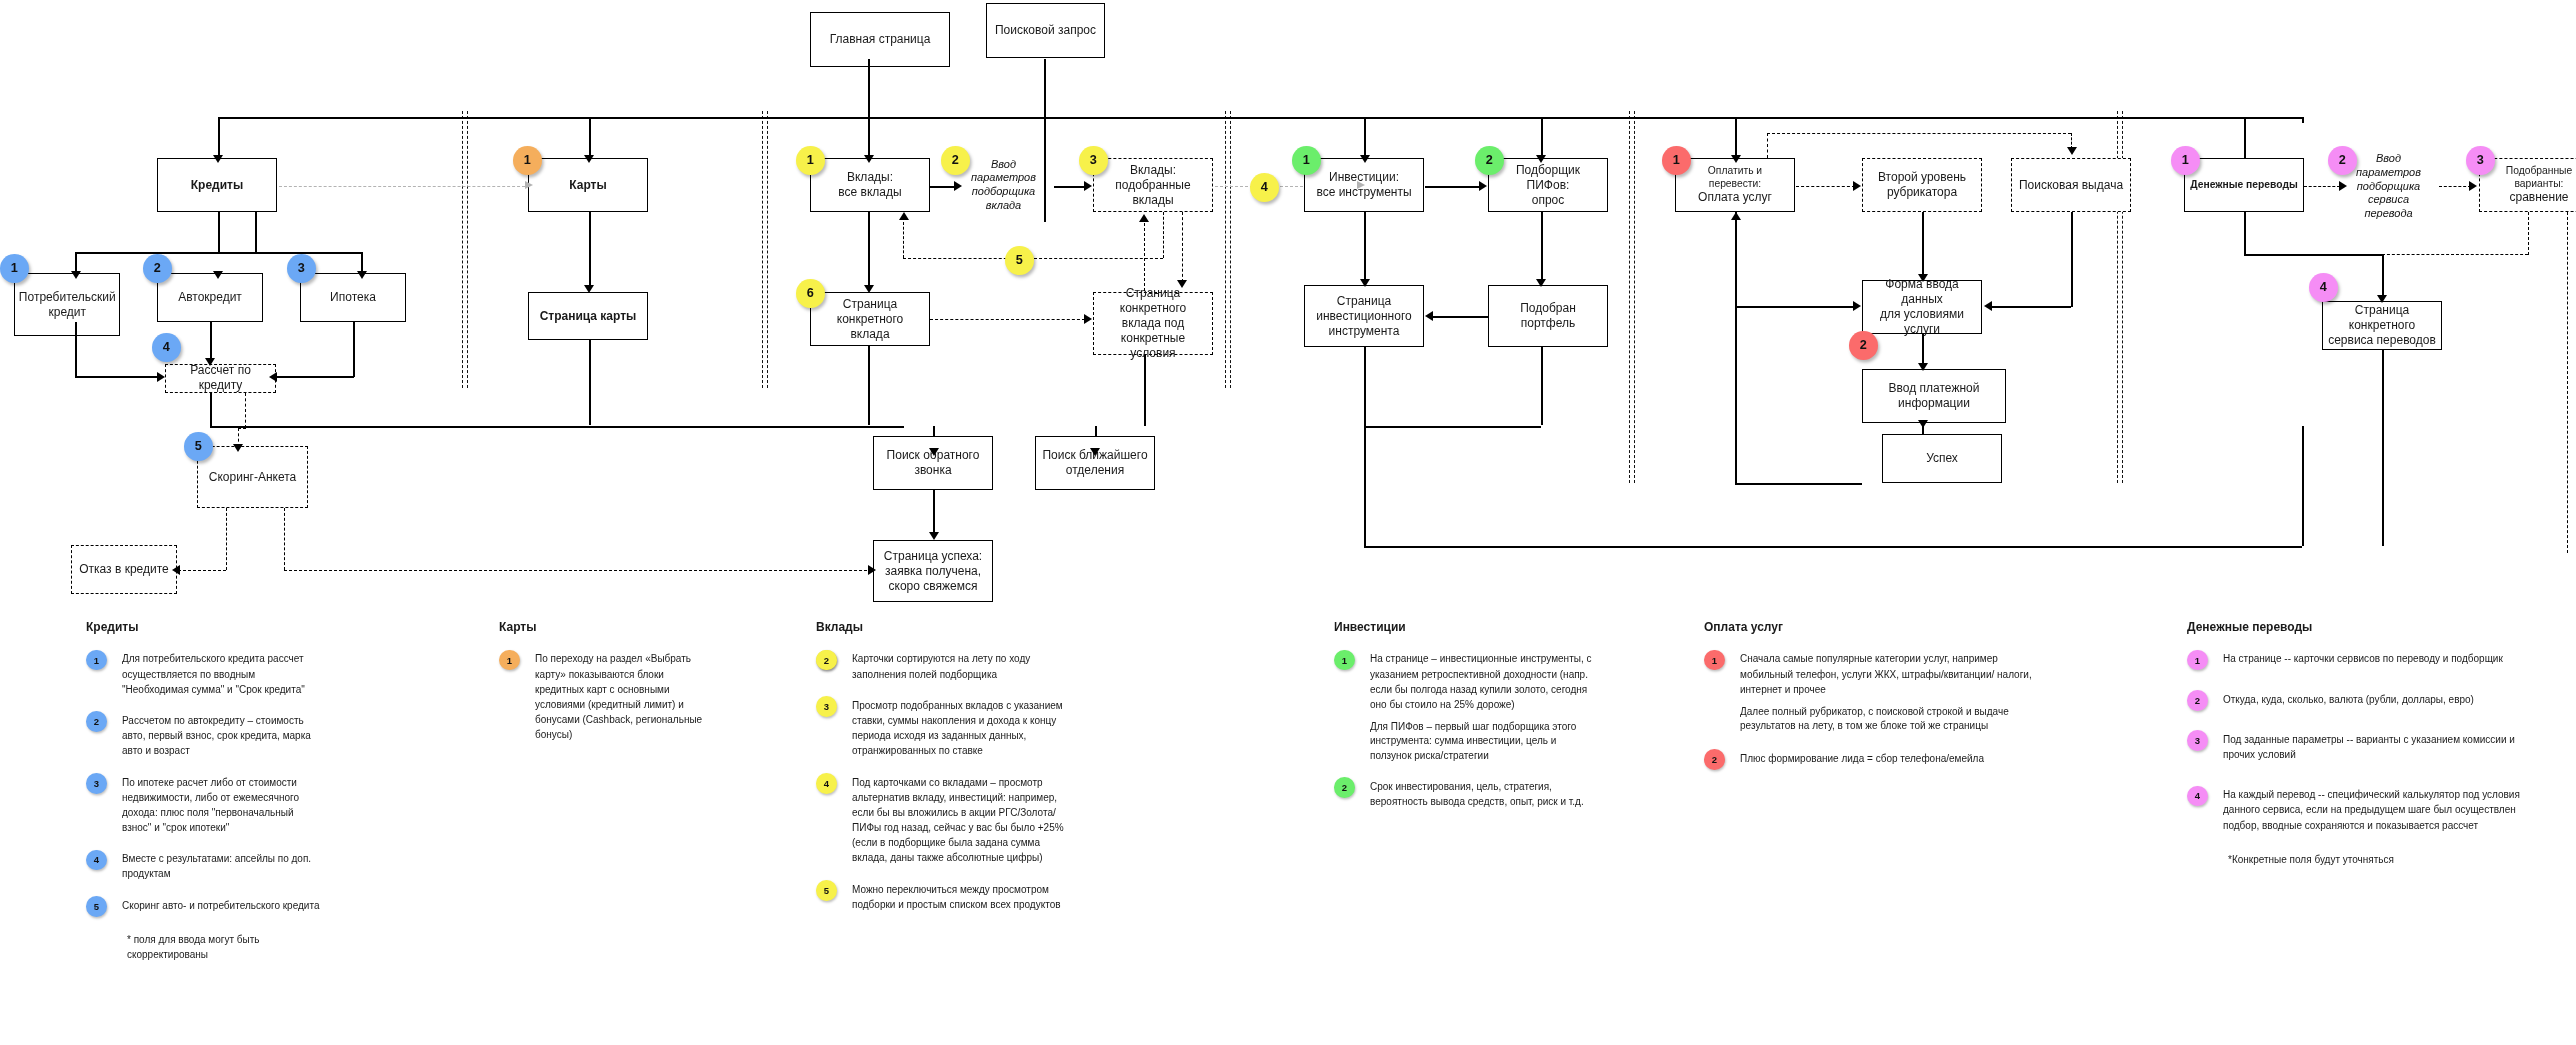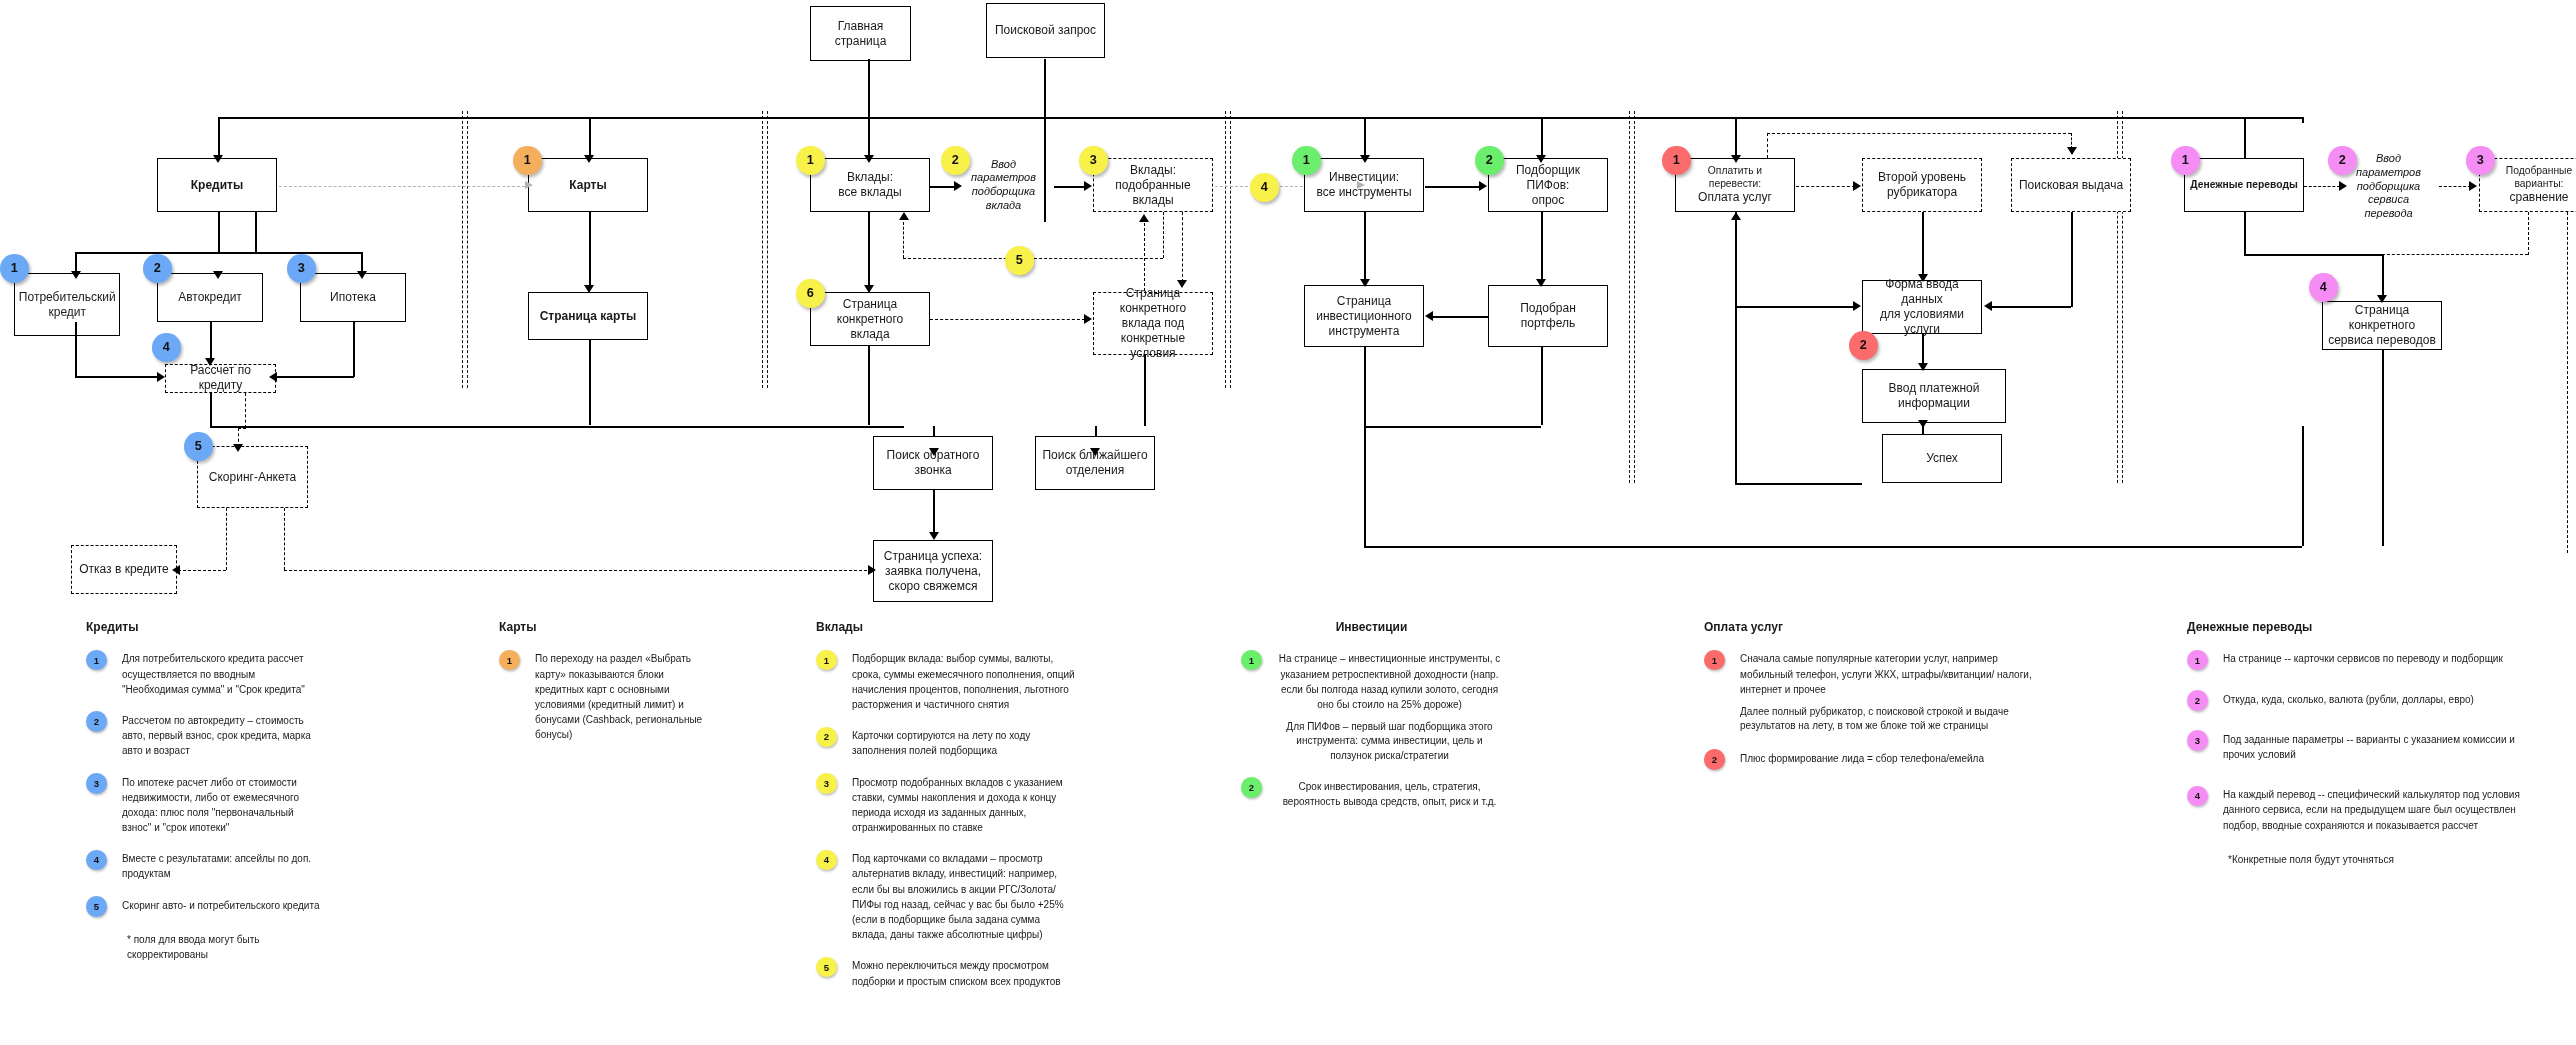--- a/index.html
+++ b/index.html
@@ -71,21 +71,21 @@
   <div class="lane-sep b" style="left:462px;top:111px;height:277px;"></div>
   <div class="lane-sep" style="left:762px;top:111px;height:277px;"></div>
   <div class="lane-sep b" style="left:762px;top:111px;height:277px;"></div>
   <div class="lane-sep" style="left:1225px;top:111px;height:277px;"></div>
   <div class="lane-sep b" style="left:1225px;top:111px;height:277px;"></div>
   <div class="lane-sep" style="left:1629px;top:111px;height:372px;"></div>
   <div class="lane-sep b" style="left:1629px;top:111px;height:372px;"></div>
   <div class="lane-sep" style="left:2117px;top:111px;height:372px;"></div>
   <div class="lane-sep b" style="left:2117px;top:111px;height:372px;"></div>
 
-  <div class="node" style="left:810px;top:6px;width:101px;height:55px;">
+  <div class="node" style="left:810px;top:12px;width:140px;height:55px;">
     <span class="l1">Главная страница</span>
   </div>
   <div class="node" style="left:986px;top:3.2px;width:119px;height:55px;">
     <span class="l1">Поисковой запрос</span>
   </div>
 
   <div class="ln v" style="left:868px;top:59px;height:60px;"></div>
   <div class="ln h" style="left:218px;top:117px;width:2084px;"></div>
   <div class="ln v" style="left:1044px;top:59px;height:163px;"></div>
 
@@ -490,42 +490,41 @@
     <div class="legend-item">
       <span class="lbadge" style="background:#F5AE5C">1</span>
       <span class="ltext">По переходу на раздел «Выбрать карту» показываются блоки кредитных карт с основными условиями (кредитный лимит) и бонусами (Cashback, региональные бонусы)</span>
     </div>
   </div>
 
   <div class="legend-col" style="left:816px;top:620px;width:261px;">
     <div class="legend-title">Вклады</div>
     <div class="legend-item">
       <span class="lbadge" style="background:#F7F14A">1</span>
-      <span class="ltext">Подборщик вклада: выбор суммы, валюты, срока, суммы ежемесячного пополнения, опций начисления процентов, пополнения, льготного расторжения и частичного снятия</span>
     </div>
     <div class="legend-item">
       <span class="lbadge" style="background:#F7F14A">2</span>
       <span class="ltext">Карточки сортируются на лету по ходу заполнения полей подборщика</span>
     </div>
     <div class="legend-item">
       <span class="lbadge" style="background:#F7F14A">3</span>
       <span class="ltext">Просмотр подобранных вкладов с указанием ставки, суммы накопления и дохода к концу периода исходя из заданных данных, отранжированных по ставке</span>
     </div>
     <div class="legend-item">
       <span class="lbadge" style="background:#F7F14A">4</span>
       <span class="ltext">Под карточками со вкладами – просмотр альтернатив вкладу, инвестиций: например, если бы вы вложились в акции РГС/Золота/ ПИФы год назад, сейчас у вас бы было +25% (если в подборщике была задана сумма вклада, даны также абсолютные цифры)</span>
     </div>
     <div class="legend-item">
       <span class="lbadge" style="background:#F7F14A">5</span>
       <span class="ltext">Можно переключиться между просмотром подборки и простым списком всех продуктов</span>
     </div>
 
   </div>
 
-  <div class="legend-col" style="left:1241px;top:620px;width:261px;text-align:center;">
+  <div class="legend-col" style="left:1334px;top:620px;width:261px;">
     <div class="legend-title">Инвестиции</div>
     <div class="legend-item">
       <span class="lbadge" style="background:#6BEE6B">1</span>
       <span class="ltext">На странице – инвестиционные инструменты, с указанием ретроспективной доходности (напр. если бы полгода назад купили золото, сегодня оно бы стоило на 25% дороже)</span>
     </div>
     <div class="legend-sub">Для ПИФов – первый шаг подборщика этого инструмента: сумма инвестиции, цель и ползунок риска/стратегии</div>
     <div class="legend-item">
       <span class="lbadge" style="background:#6BEE6B">2</span>
       <span class="ltext">Срок инвестирования, цель, стратегия, вероятность вывода средств, опыт, риск и т.д.</span>
     </div>

